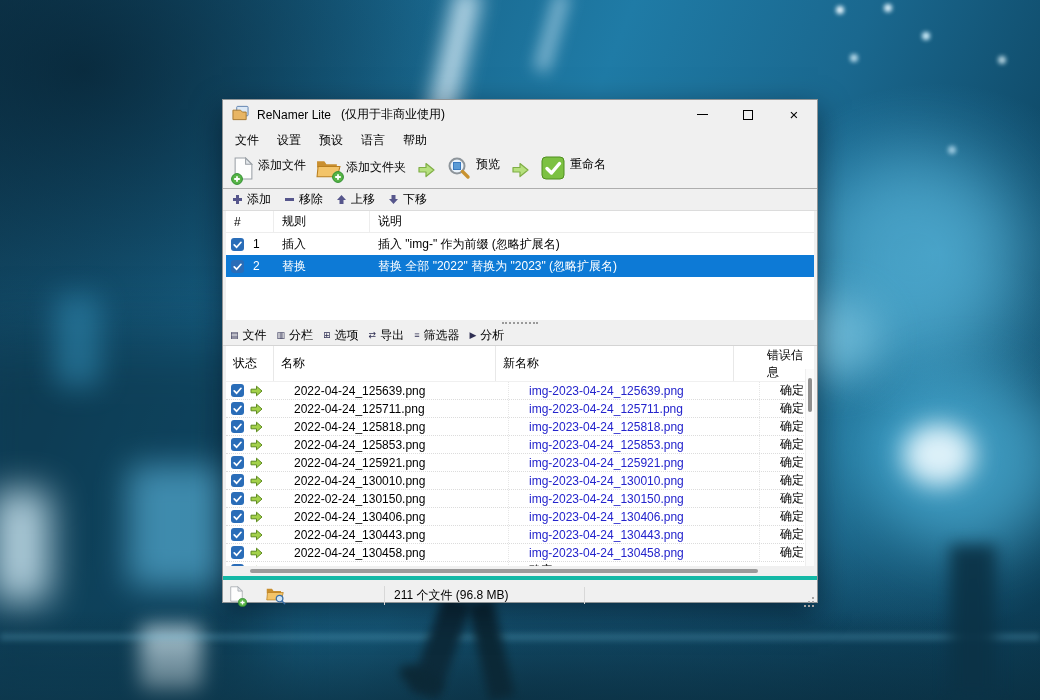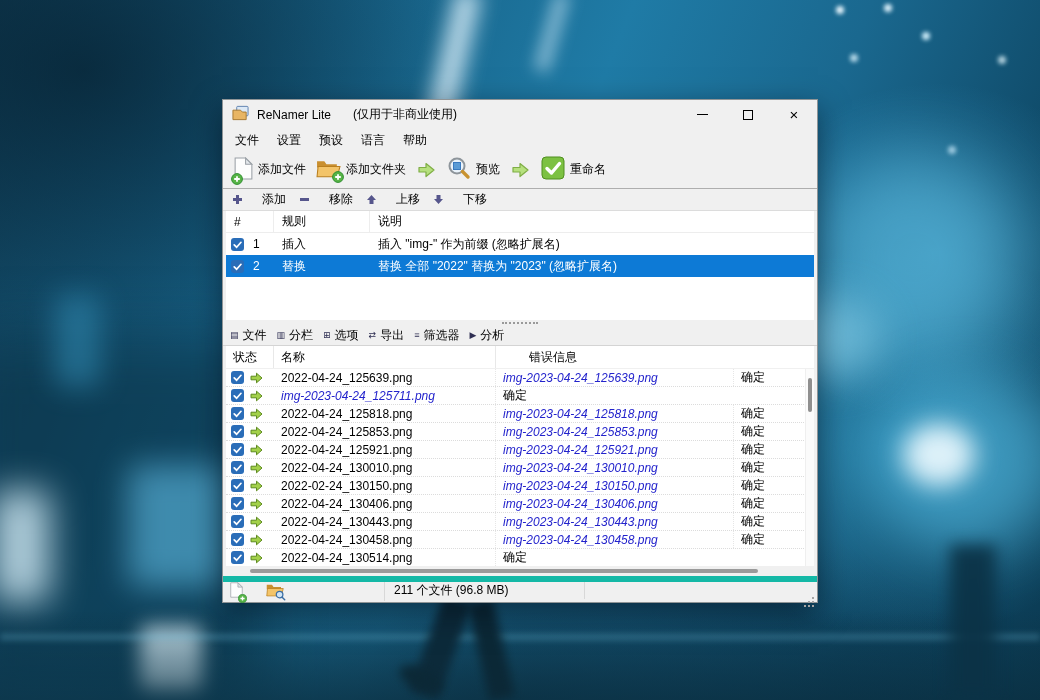--- a/index.html
+++ b/index.html
@@ -34,71 +34,71 @@
   .leg1{left:426px;top:596px;width:30px;height:102px;background:#0c2a3a;filter:blur(5px);transform:rotate(20deg);}
   .leg2{left:478px;top:600px;width:26px;height:100px;background:#0b2836;filter:blur(5px);transform:rotate(-13deg);}
   .shoe{left:398px;top:668px;width:46px;height:22px;background:#0b2836;border-radius:50%;filter:blur(5px);transform:rotate(24deg);}
   .pole{left:950px;top:545px;width:46px;height:155px;background:#0b3246;filter:blur(8px);opacity:.92;}
 
   
   .win{position:absolute;left:222px;top:99px;width:596px;height:504px;background:#f0f0f0;
     border:1px solid #8f9496;box-shadow:0 10px 28px rgba(0,8,18,.5);font-size:12px;color:#000;}
   .titlebar{height:29px;display:flex;align-items:center;padding-left:9px;}
   .title-app{margin-left:8px;}
-  .title-lic{margin-left:22px;}
+  .title-lic{margin-left:10px;}
   .win-btns{margin-left:auto;display:flex;height:100%;}
   .win-btn{width:46px;height:100%;display:flex;align-items:center;justify-content:center;}
   .min-glyph{display:block;width:11px;height:1px;background:#000;}
   .max-glyph{display:block;width:10px;height:10px;border:1px solid #000;}
   .close-glyph{font-size:15px;line-height:1;}
 
   .menubar{height:22px;display:flex;align-items:center;padding-left:3px;}
   .menu-item{padding:3px 9px;}
 
   .toolbar{height:38px;display:flex;align-items:center;padding-left:6px;border-bottom:1px solid #aeaeae;}
-  .tb-btn{display:flex;align-items:center;gap:5px;padding:2px 5px;}
+  .tb-btn{display:flex;align-items:flex-start;gap:5px;padding:2px 5px;}
   .ic-wrap{position:relative;display:inline-block;}
   .badge{position:absolute;}
   .flow-arrow{margin:0 7px;display:flex;align-items:center;}
 
   .rulebar{height:22px;display:flex;align-items:center;padding-left:7px;gap:9px;border-bottom:1px solid #dcdcdc;}
-  .rb-btn{display:flex;align-items:center;gap:19px;padding:1px 2px;}
+  .rb-btn{display:flex;align-items:center;gap:4px;padding:1px 2px;}
 
   .ruleslist{height:109px;margin:0 3px;background:#fff;overflow:hidden;}
   .r-header{display:grid;grid-template-columns:48px 96px 1fr;height:22px;align-items:stretch;border-bottom:1px solid #ededed;}
   .r-header span{display:flex;align-items:center;padding-left:8px;border-right:1px solid #ededed;}
   .r-header span:last-child{border-right:none;}
   .r-row{display:grid;grid-template-columns:48px 96px 1fr;height:22px;align-items:center;}
   .r-row .col1{display:flex;align-items:center;gap:9px;padding-left:5px;}
   .r-row .rname,.r-row .rdesc{padding-left:8px;}
   .r-row.selected{background:var(--sel,#0d7ad6);color:#fff;}
 
   .splitter{height:6px;display:flex;align-items:center;justify-content:center;}
   .grip{width:36px;border-top:2px dotted #9a9a9a;}
 
   .tabbar{height:20px;display:flex;align-items:center;padding-left:7px;gap:10px;border-bottom:1px solid #d4d4d4;}
   .tab{display:flex;align-items:center;gap:4px;}
   .tab-icon{font-size:9px;color:#2e2e52;line-height:1;}
 
   .filelist{position:relative;height:220px;margin:0 3px;background:#fff;overflow:hidden;}
-  .f-header{display:grid;grid-template-columns:48px 222px 238px 1fr;height:23px;align-items:stretch;border-bottom:1px solid #f0f0f0;}
+  .f-header{display:grid;grid-template-columns:48px 222px 238px 1fr;height:36px;align-items:stretch;border-bottom:1px solid #f0f0f0;}
   .f-header span{display:flex;align-items:center;padding-left:7px;border-right:1px solid #e8e8e8;}
   .f-header span:last-child{border-right:none;margin-left:26px;}
-  .f-row{display:grid;grid-template-columns:48px 222px 238px 1fr;height:18px;align-items:center;border-bottom:1px dotted #dcdcdc;}
+  .f-row{display:grid;grid-template-columns:48px 222px 238px 1fr;height:18px;align-items:center;border-bottom:1px dotted #dcdcdc;gap:13px;}
   .c-status{display:flex;align-items:center;gap:6px;padding-left:5px;height:100%;}
   .c-name,.c-new,.c-err{padding-left:7px;white-space:nowrap;overflow:hidden;border-right:1px dotted #e6e6e6;height:100%;display:flex;align-items:center;}
   .c-err{border-right:none;}
-  .c-new{color:var(--link,#2323cc);font-style:italic;}
+  .c-new{color:var(--link,#2323cc);}
   .vscroll{position:absolute;right:0;top:23px;bottom:0;width:9px;background:#fbfbfb;border-left:1px solid #efefef;}
   .vthumb{position:absolute;left:2px;top:9px;width:4px;height:34px;background:#8f8f8f;border-radius:2px;}
 
   .hscroll{height:10px;margin:0 3px;display:flex;align-items:center;background:#f0f0f0;}
   .hthumb{margin-left:24px;width:508px;height:4px;background:#9a9a9a;border-radius:2px;}
 
-  .statusbar{height:34px;border-top:6px solid #14b8a6;display:flex;align-items:flex-start;position:relative;}
+  .statusbar{height:34px;border-top:4px solid #14b8a6;display:flex;align-items:center;position:relative;}
   .sb-p1{width:162px;display:flex;align-items:center;gap:23px;padding-left:7px;border-right:1px solid #d8d8d8;}
   .sb-p2{width:200px;display:flex;align-items:center;padding-left:9px;border-right:1px solid #d8d8d8;}
   .sb-p3{flex:1;}
   .resize-grip{position:absolute;right:2px;bottom:2px;}
 </style>
 </head>
 <body>
 
 <svg width="0" height="0" style="position:absolute">
   <defs>
@@ -329,20 +329,21 @@
     <div class="tab">
       <span class="tab-icon">▶</span>
       <span>分析</span>
     </div>
   </div>
 
   <div class="filelist">
     <div class="f-header">
       <span>状态</span>
       <span>名称</span>
+      <span>新名称</span>
       <span>错误信息</span>
     </div>
     <div class="f-rows">
   <div class="f-row">
     <span class="c-status">
       <svg width="13" height="13" viewBox="0 0 13 13">
               <use href="#sym-cb"></use>
             </svg>
       <svg width="13" height="12" viewBox="0 0 13 12">
               <use href="#sym-arrow"></use>
@@ -355,20 +356,21 @@
 
   <div class="f-row">
     <span class="c-status">
       <svg width="13" height="13" viewBox="0 0 13 13">
               <use href="#sym-cb"></use>
             </svg>
       <svg width="13" height="12" viewBox="0 0 13 12">
               <use href="#sym-arrow"></use>
             </svg>
     </span>
+    <span class="c-name">2022-04-24_125711.png</span>
     <span class="c-new">img-2023-04-24_125711.png</span>
     <span class="c-err">确定</span>
   </div>
 
   <div class="f-row">
     <span class="c-status">
       <svg width="13" height="13" viewBox="0 0 13 13">
               <use href="#sym-cb"></use>
             </svg>
       <svg width="13" height="12" viewBox="0 0 13 12">

